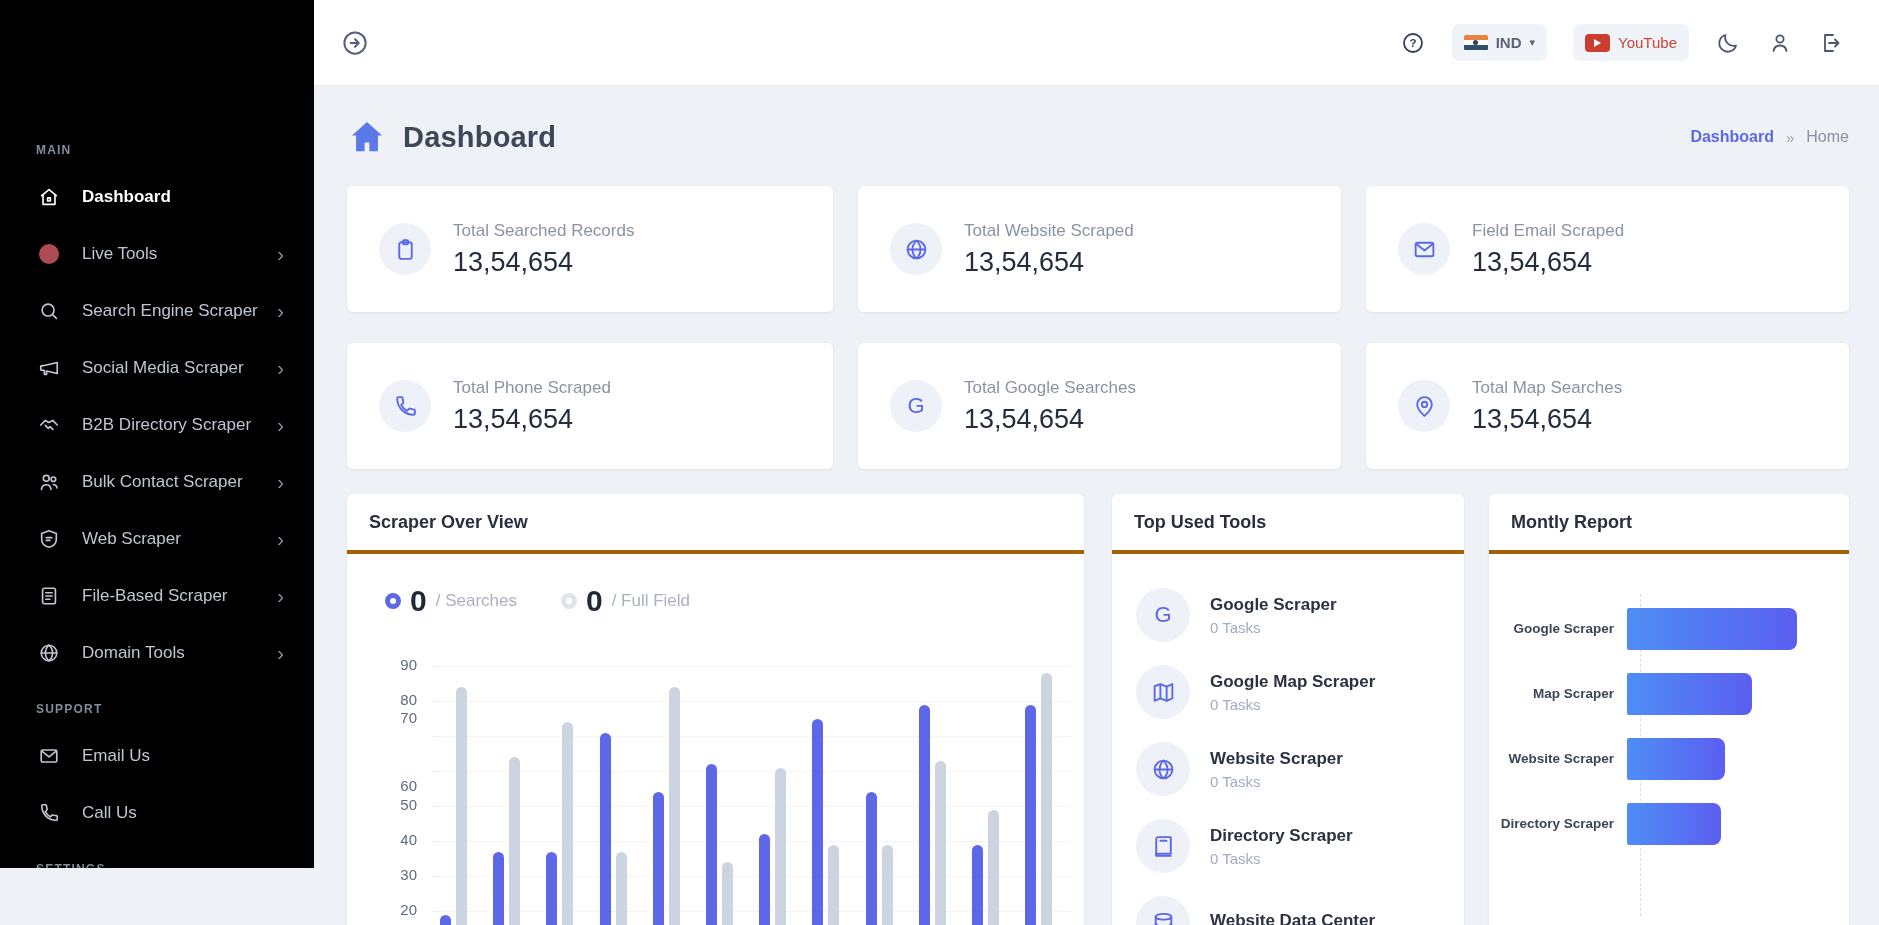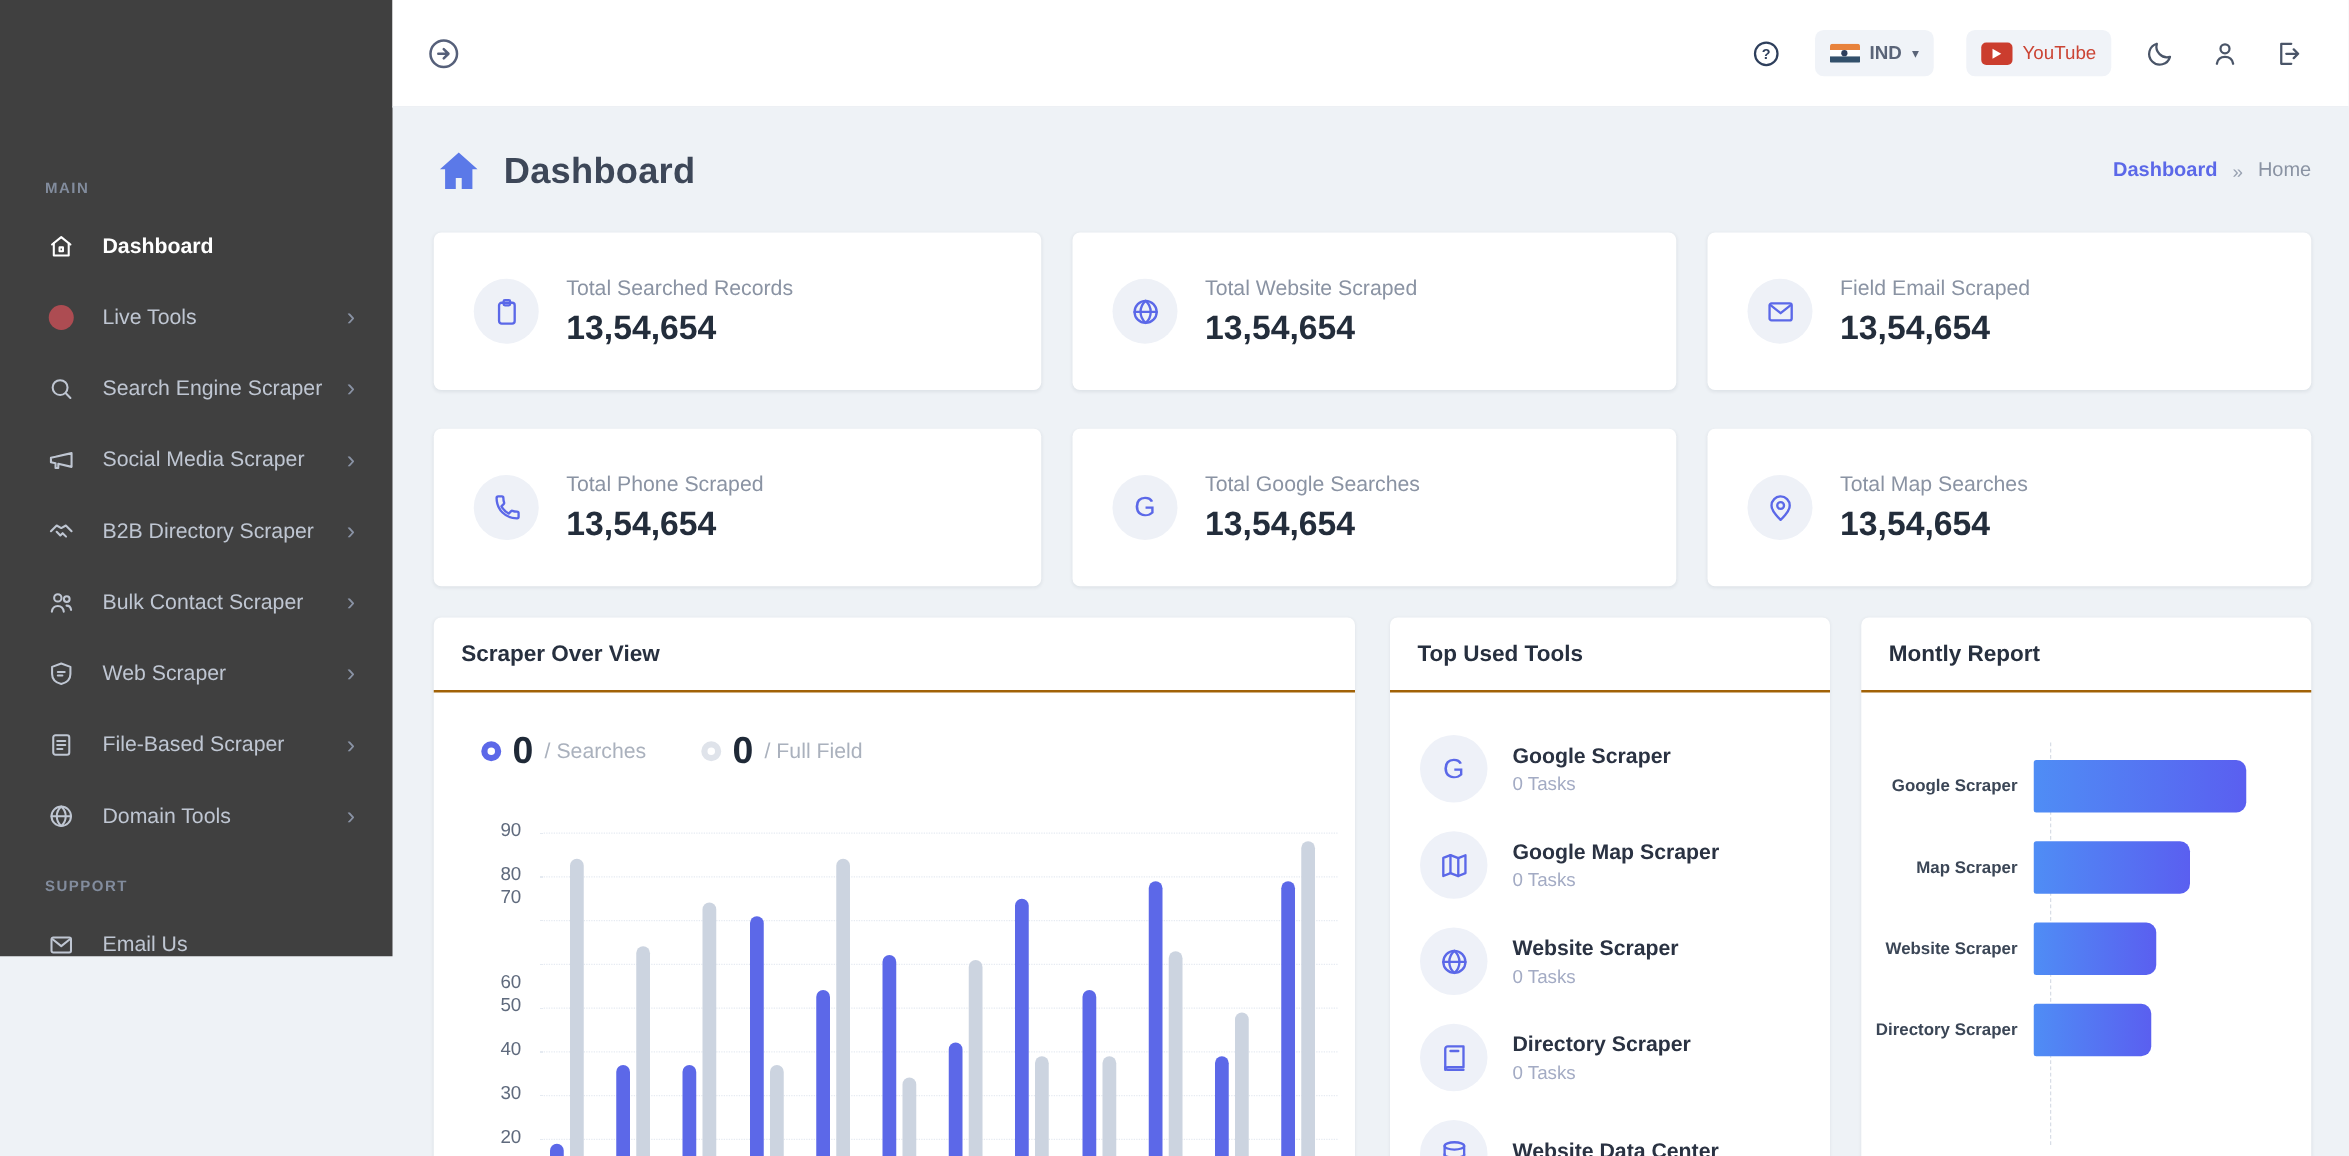--- a/index.html
+++ b/index.html
@@ -1,21 +1,21 @@
 <!DOCTYPE html>
 <html><head>
 <meta charset="utf-8">
 <style>
   * { margin:0; padding:0; box-sizing:border-box; }
   html,body { width:1879px; height:925px; overflow:hidden;
     font-family:"Liberation Sans","DejaVu Sans",sans-serif; background:#eef2f6; }
 
   
   .app { display:flex; width:1879px; height:925px; }
-  .sidebar { width:314px; min-width:314px; height:765px; background:#404040; overflow:hidden; }
+  .sidebar { width:314px; min-width:314px; height:868px; background:#000000; overflow:hidden; }
   .main { flex:1; display:flex; flex-direction:column; height:925px; }
 
   
   .sb-spacer { height:140px; }
   .sb-section-label { padding:0 36px; height:20px; line-height:20px; margin-bottom:8px;
     font-size:12px; font-weight:bold; letter-spacing:1.2px; color:#828c9d; }
   .sb-section { margin-top:0; }
   .sb-section + .sb-section { margin-top:18px; }
   .sb-item { height:57px; display:flex; align-items:center; padding:0 30px 0 36px;
     color:#bfc6d2; font-size:17px; cursor:pointer; }
@@ -65,25 +65,25 @@
 
   .stats-grid { display:grid; grid-template-columns:486px 483px 483px;
     column-gap:25px; row-gap:31px; margin-bottom:25px; }
   .card { background:#ffffff; border-radius:6px; box-shadow:0 1px 3px rgba(15,23,42,.07); }
   .stat-card { height:126px; display:flex; align-items:center; padding-left:32px; }
   .stat-ic { width:52px; height:52px; border-radius:50%; background:#eef1f7; color:#5b68e8;
     display:flex; align-items:center; justify-content:center; margin-right:22px; flex:none; }
   .stat-ic svg { width:25px; height:25px; }
   .g-glyph { font-size:22px; color:#5b68e8; font-weight:normal; }
   .stat-label { font-size:17px; color:#8a93a3; margin-bottom:6px; }
-  .stat-value { font-size:27px; font-weight:bold; color:#232d3b; }
+  .stat-value { font-size:27px; font-weight:normal; color:#232d3b; }
 
   .bottom-row { display:flex; align-items:flex-start; }
   .card-header { height:60px; display:flex; align-items:center; padding:0 22px;
-    border-bottom:2px solid #a16207; font-size:18px; font-weight:bold; color:#27303f; }
+    border-bottom:4px solid #a16207; font-size:18px; font-weight:bold; color:#27303f; }
   .overview-card { width:737px; height:560px; margin-right:28px; }
   .tools-card { width:352px; height:560px; margin-right:25px; }
   .monthly-card { width:360px; height:560px; }
 
   
   .ov-body { position:relative; height:500px; }
   .legend { display:flex; align-items:center; gap:44px; padding:28px 0 0 38px; height:66px; }
   .legend-item { display:flex; align-items:center; gap:9px; }
   .legend-dot { width:16px; height:16px; border-radius:50%; border:5px solid #5c68e8; background:#fff; }
   .legend-count { font-size:30px; font-weight:bold; color:#1f2937; }

